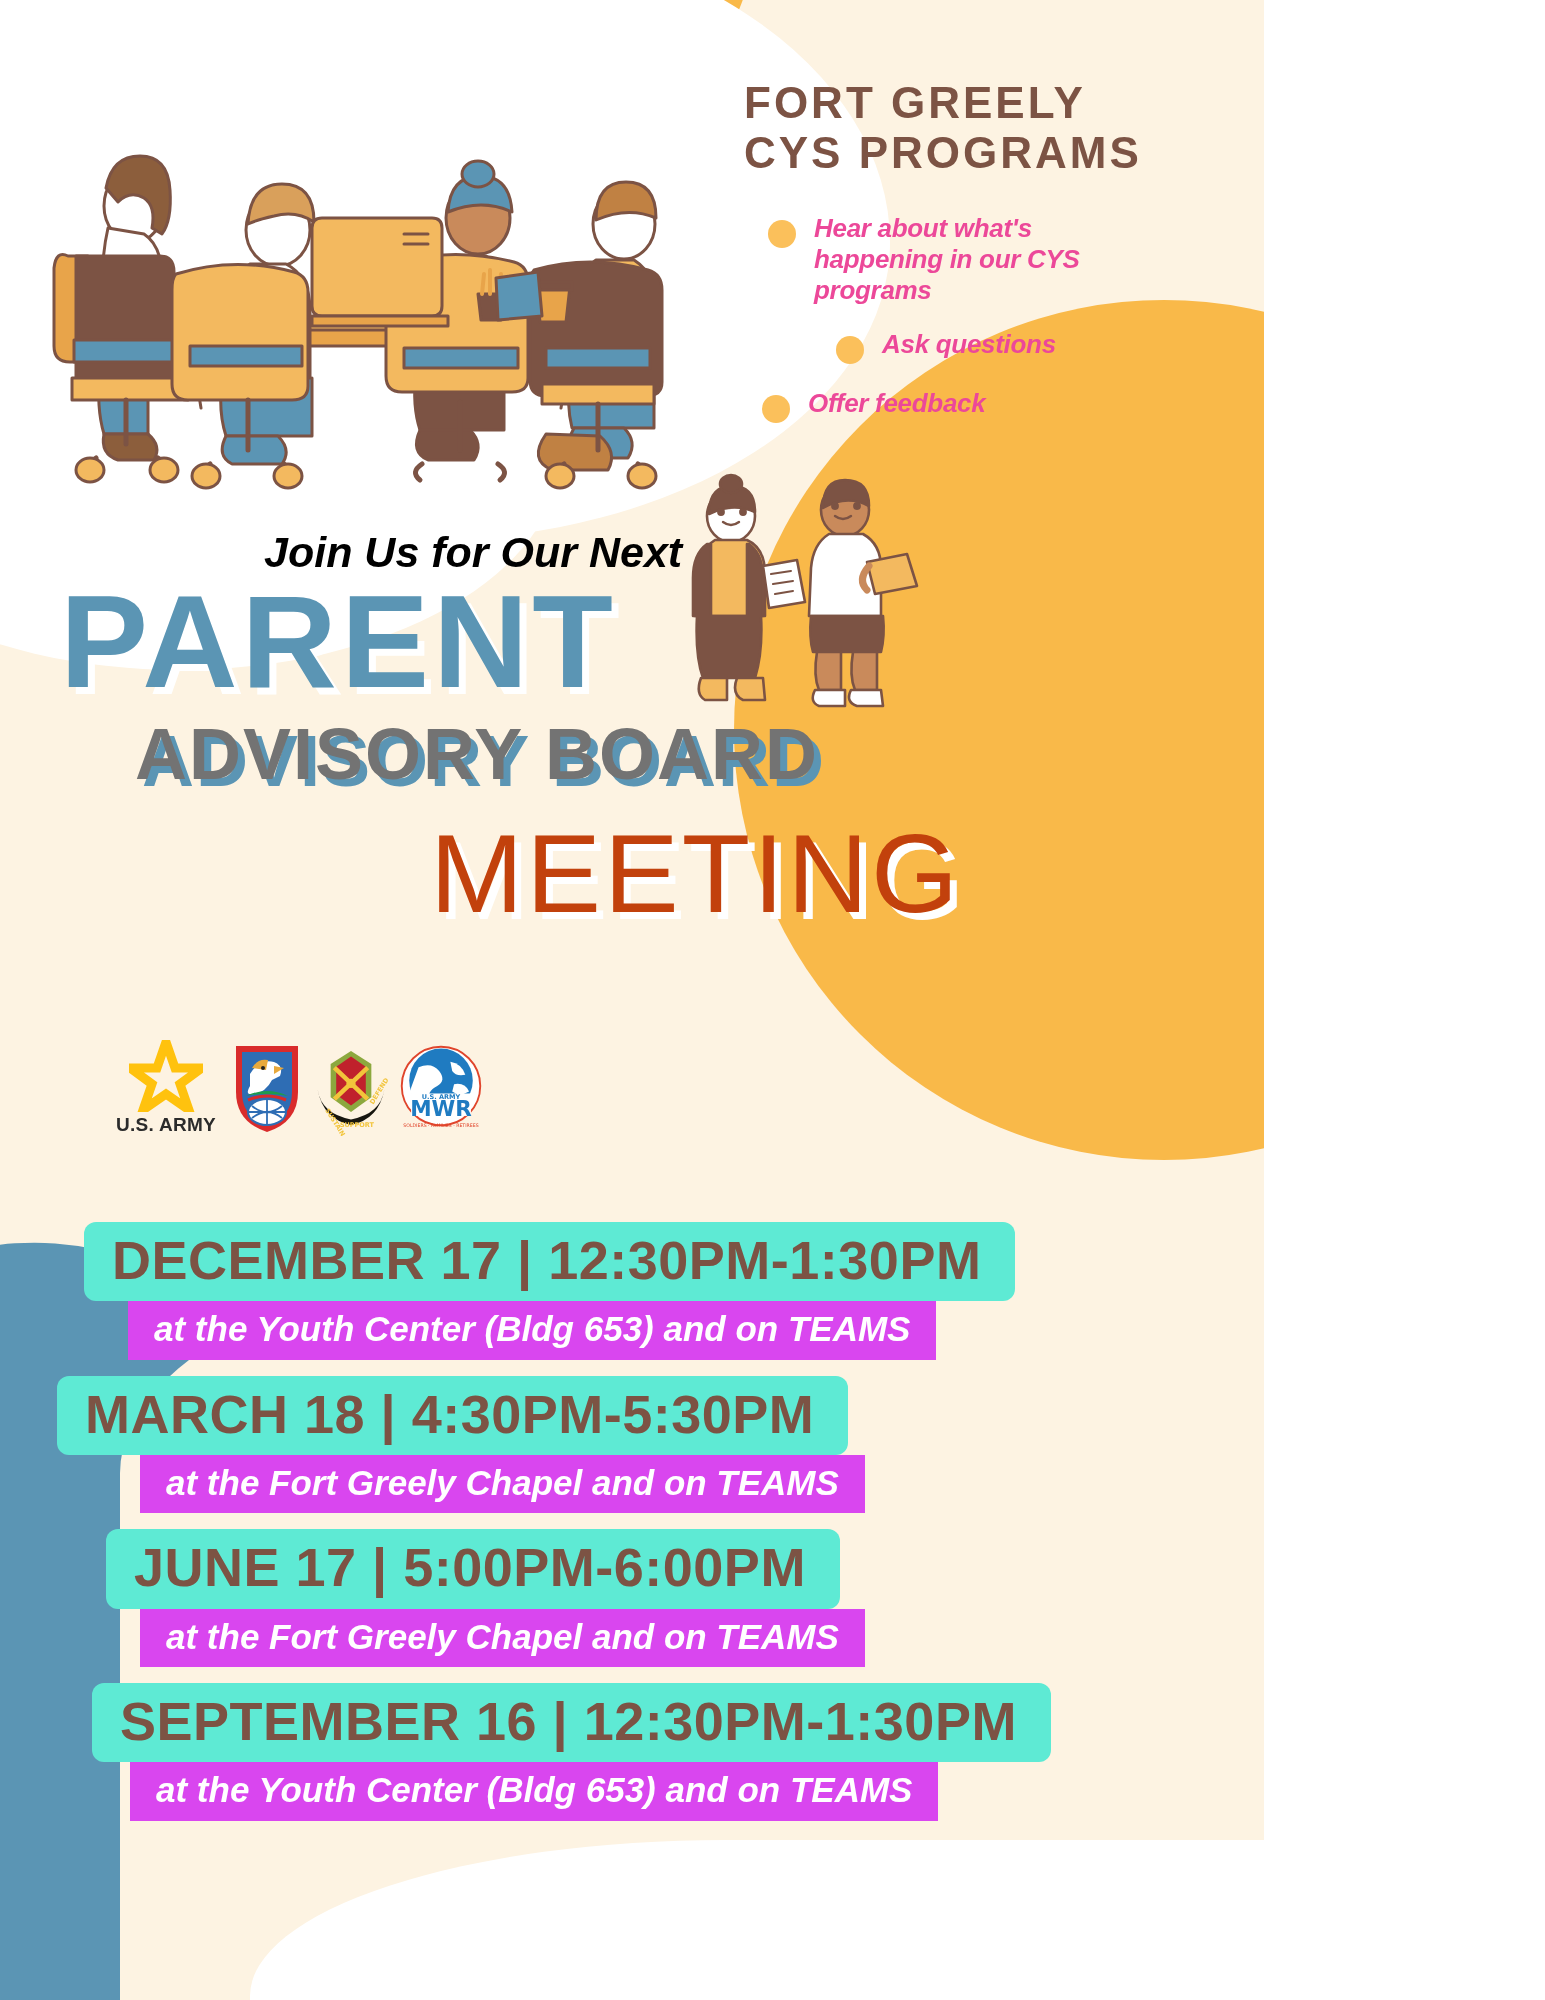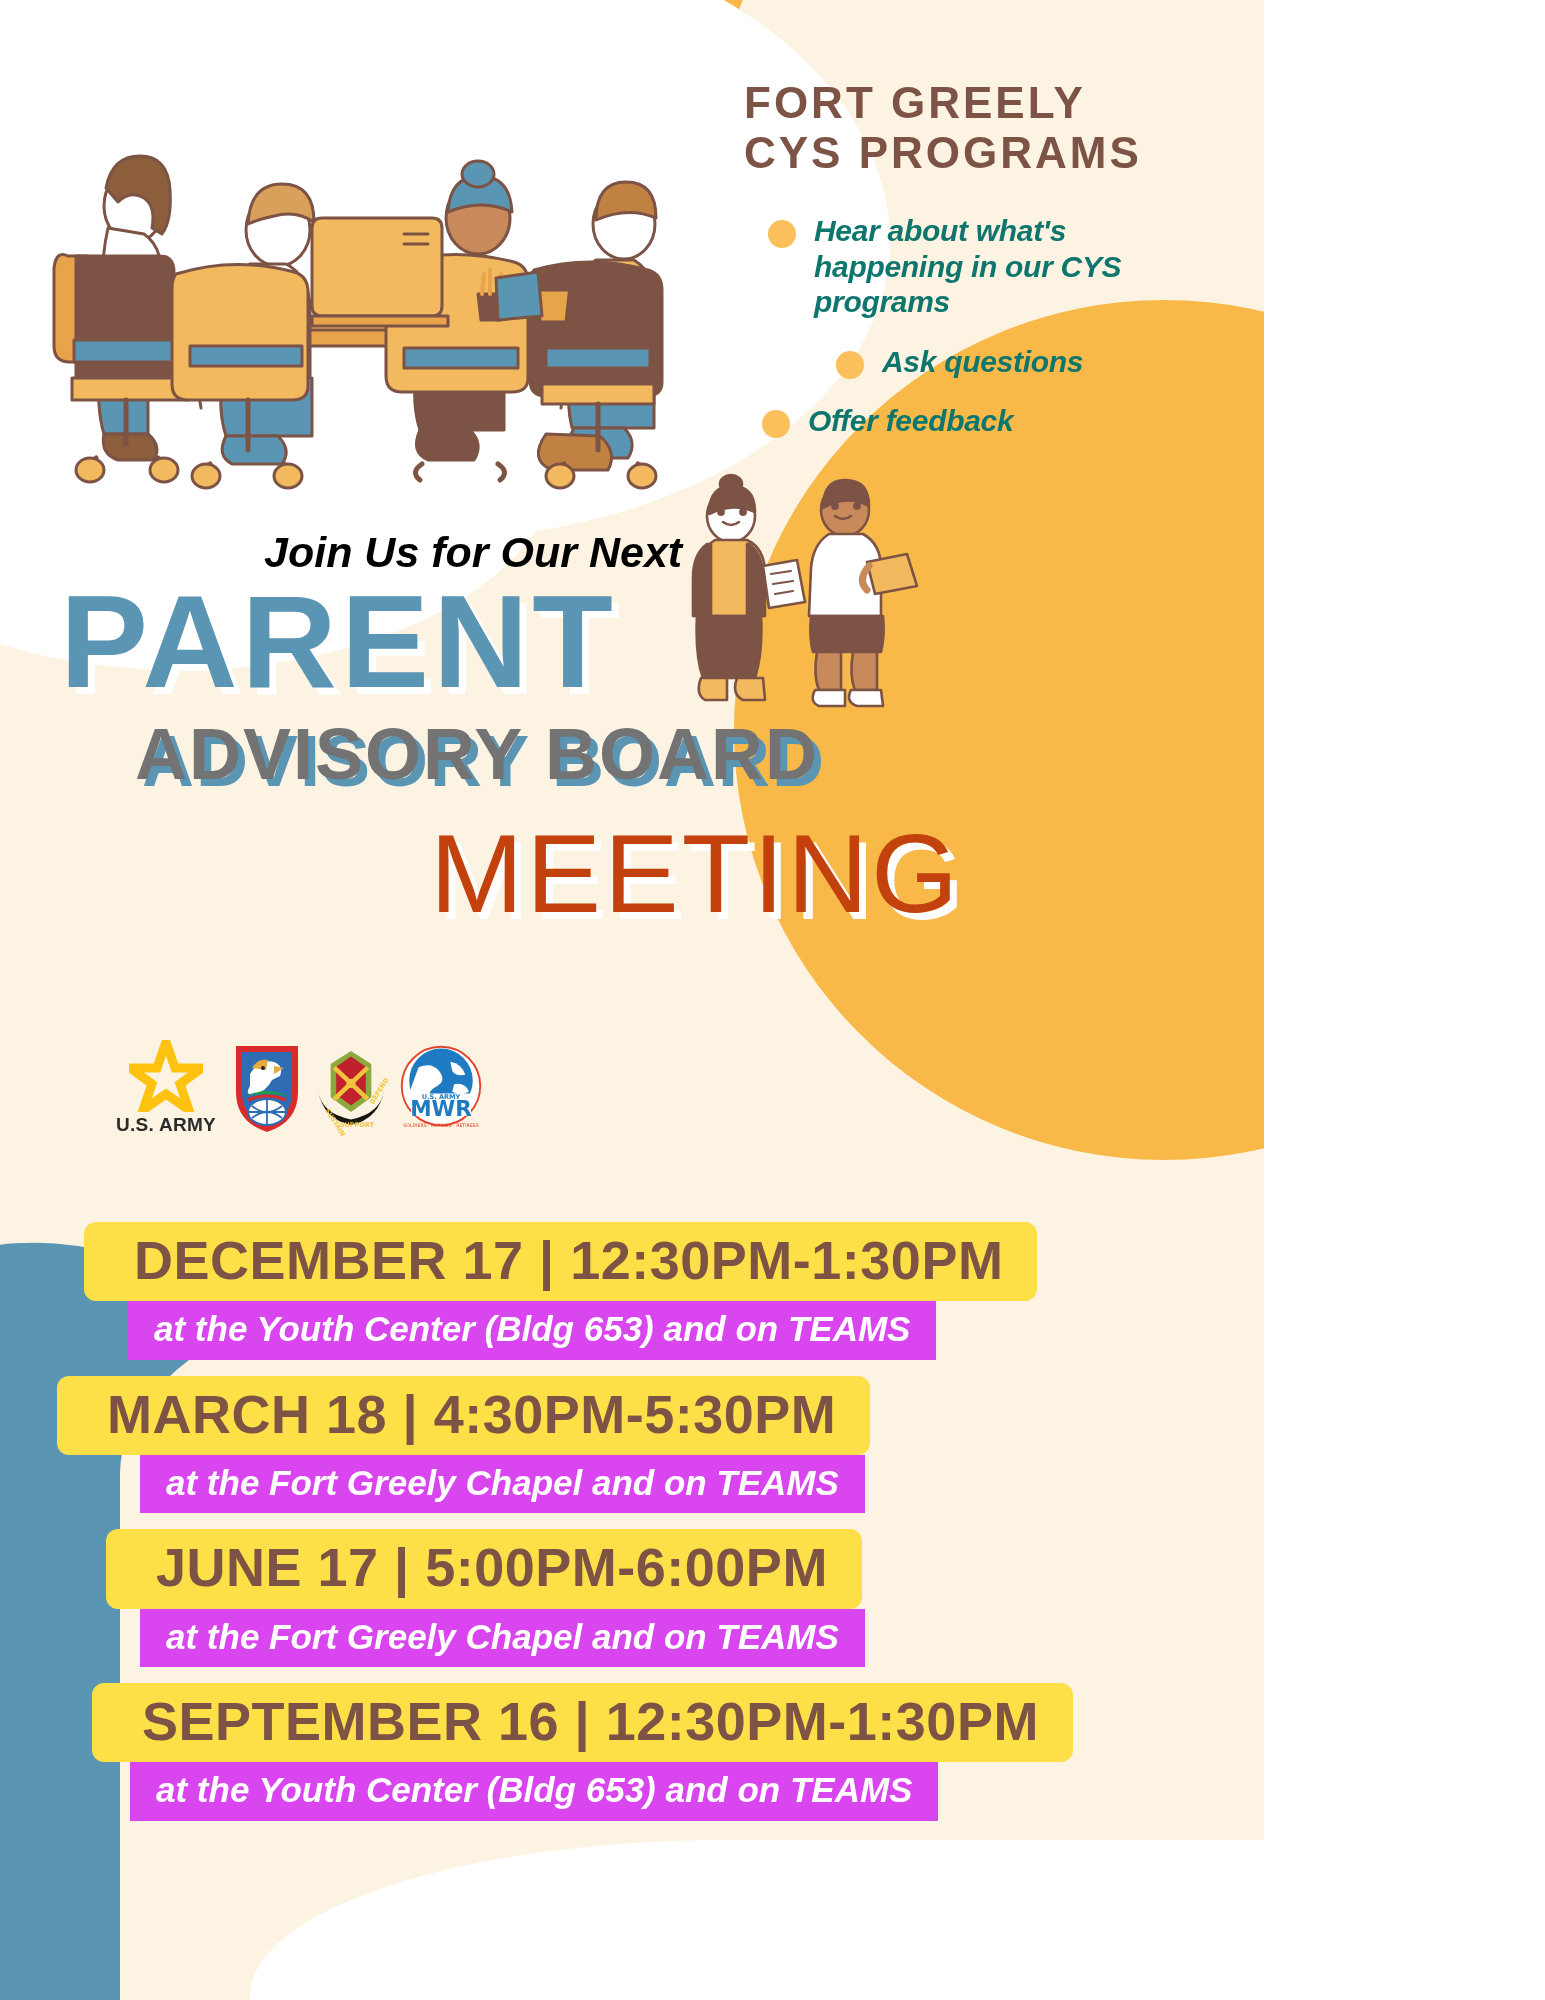--- a/index.html
+++ b/index.html
@@ -50,21 +50,21 @@
     font-size:44px;font-weight:800;letter-spacing:3.0px;line-height:1.13;
     color:#7C5344;text-transform:uppercase;
   }
   .bullets{margin-top:36px;}
   .bullet{display:flex;align-items:flex-start;margin-bottom:24px;}
   .dot{
     width:28px;height:28px;border-radius:50%;background:#FBC05B;
     flex:0 0 28px;margin-top:7px;margin-right:18px;
   }
   .bullet-text{
-    font-size:30px;font-weight:800;font-style:italic;color:#0f766e;
+    font-size:26px;font-weight:800;font-style:italic;color:#ec4899;
     line-height:1.18;letter-spacing:-0.3px;
   }
   .b1{margin-left:24px;}
   .b2{margin-left:92px;margin-top:18px;}
   .b3{margin-left:18px;margin-top:10px;}
 
   
   .adults{position:absolute;left:26px;top:78px;width:700px;height:420px;}
 
   
@@ -100,22 +100,22 @@
   .logos{position:absolute;left:112px;top:1040px;display:flex;align-items:flex-start;gap:10px;}
   .logo-army{display:flex;flex-direction:column;align-items:center;width:108px;}
   .army-label{font-size:19px;font-weight:900;color:#2B2B2B;letter-spacing:0.3px;margin-top:2px;}
   .logo-badge{width:74px;height:96px;}
   .logo-circ{width:86px;height:92px;}
 
   
   .sched{position:absolute;left:0;top:1222px;width:1545px;}
   .row{position:relative;margin-bottom:6px;}
   .pill{
-    display:inline-block;background:#fde047;border-radius:12px;
-    padding:10px 34px 12px 50px;
+    display:inline-block;background:#5eead4;border-radius:12px;
+    padding:10px 34px 12px 28px;
     font-size:54px;font-weight:900;color:#7C5344;letter-spacing:0.5px;
     white-space:nowrap;line-height:1.06;
   }
   .loc{
     display:inline-block;background:#d946ef;
     padding:9px 26px 11px 26px;
     font-size:35px;font-weight:800;font-style:italic;color:#FFFFFF;
     white-space:nowrap;line-height:1.1;
   }
   .r1-date{margin-left:84px;}

